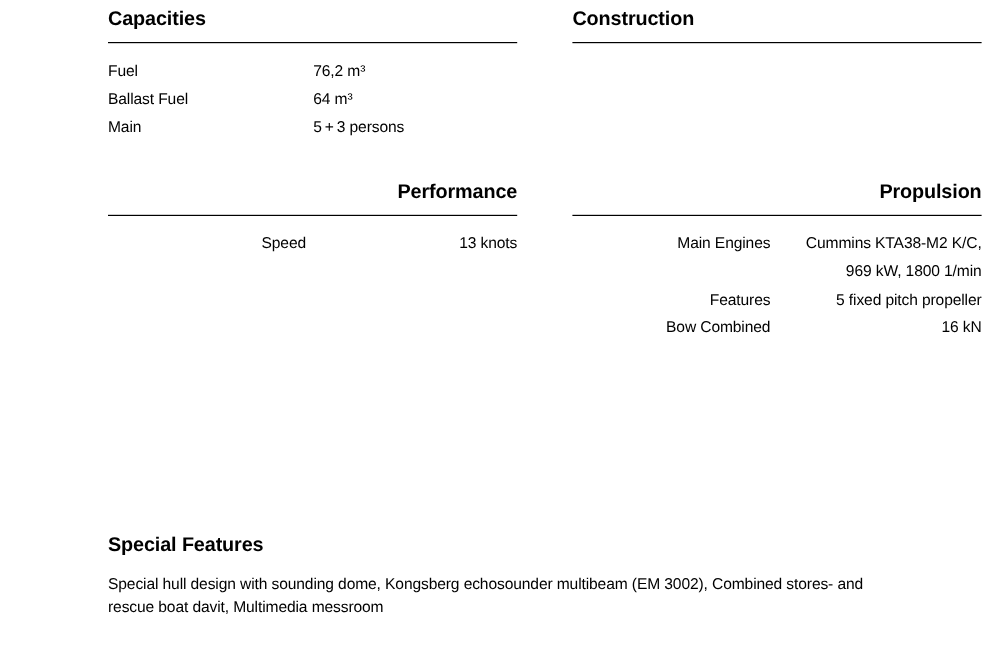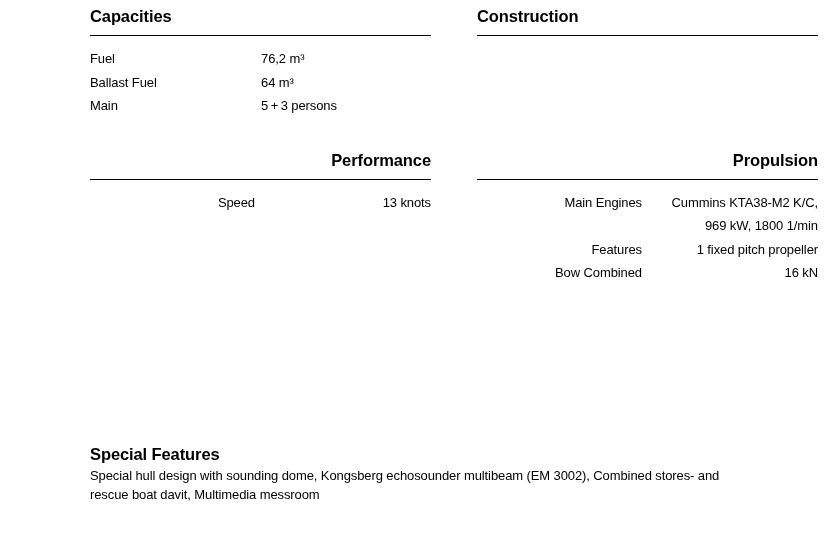--- a/index.html
+++ b/index.html
@@ -75,21 +75,21 @@
     position: absolute;
     left: 90px;
     top: 444px;
     width: 700px;
   }
   .features-title {
     font-size: 16.5px;
     font-weight: bold;
     line-height: 21px;
     letter-spacing: -0.1px;
-    margin-bottom: 1px;
+    margin-bottom: 12px;
   }
   .features-text {
     font-size: 13px;
     line-height: 19px;
     letter-spacing: -0.1px;
     max-width: 660px;
   }
 </style>
 </head>
 <body>
@@ -141,21 +141,21 @@
       <div class="block-title">Propulsion</div>
       <div class="rule"></div>
       <table class="spec">
         <tbody>
           <tr>
             <td class="label">Main Engines</td>
             <td class="value">Cummins KTA38-M2 K/C, 969 kW, 1800 1/min</td>
           </tr>
           <tr>
             <td class="label">Features</td>
-            <td class="value">1 fixed pitch propeller</td>
+            <td class="value">5 fixed pitch propeller</td>
           </tr>
           <tr>
             <td class="label">Bow Combined</td>
             <td class="value">16 kN</td>
           </tr>
         </tbody>
       </table>
     </div>
 
   </div>

